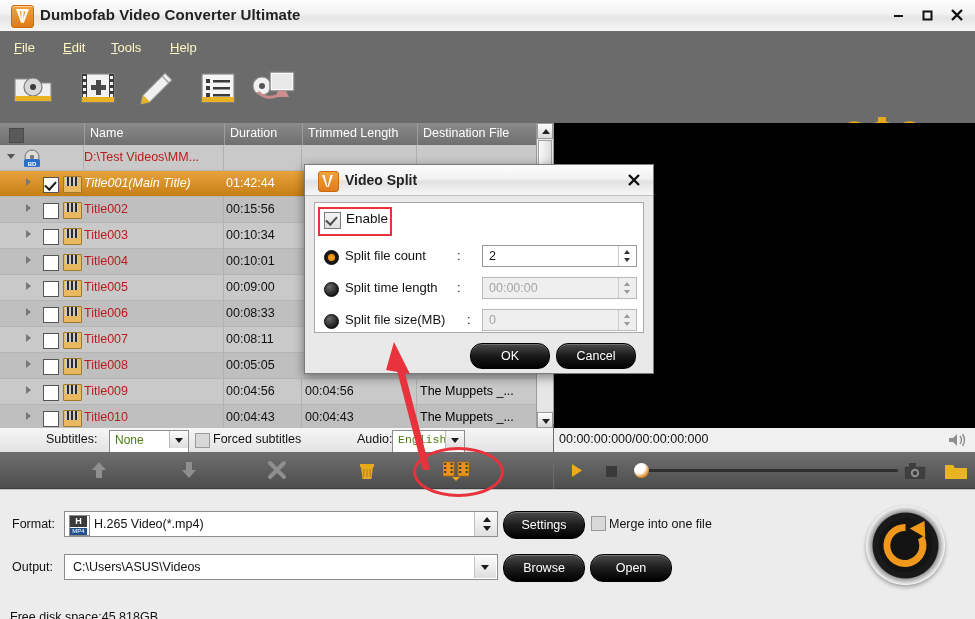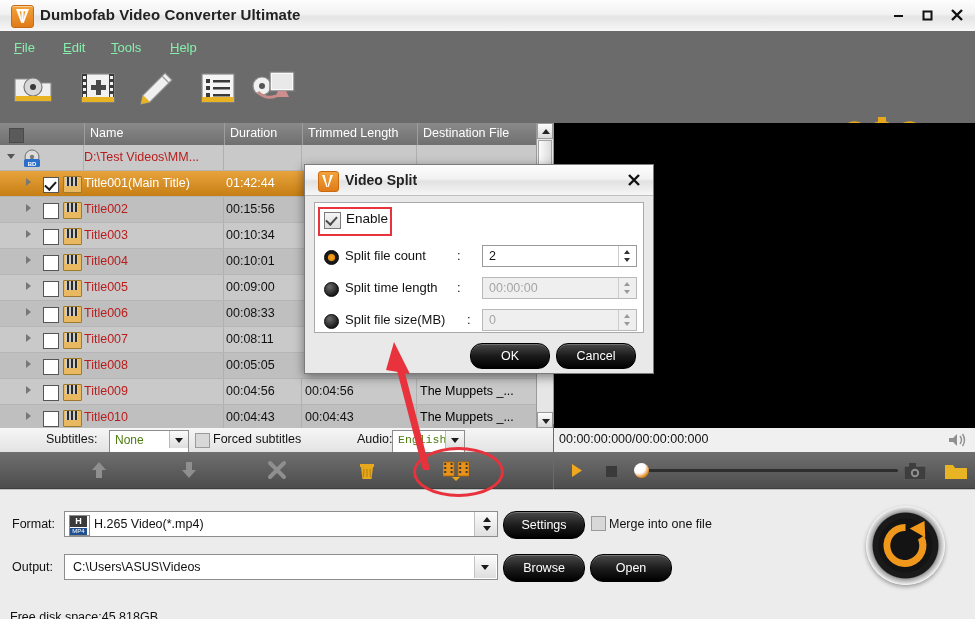--- a/index.html
+++ b/index.html
@@ -40,21 +40,21 @@
     font-size:14px;color:#1a1a1a;cursor:default;}
   .win-btn.mn{font-size:15px;font-weight:bold;}
   .win-btn.mx svg{display:block;}
   .win-btn.cl{font-size:15px;font-weight:bold;}
 
   
   .menubar{
     position:absolute;left:0;top:31px;width:975px;height:26px;background:#6b6b6b;
   }
   .menu-item{
-    position:absolute;top:9px;color:#86efac;font-size:13px;
+    position:absolute;top:9px;color:#fef9c3;font-size:13px;
   }
   .menu-item u{text-decoration:underline;}
 
   
   .toolbar{
     position:absolute;left:0;top:57px;width:975px;height:66px;background:#6b6b6b;
   }
   .tb-icon{position:absolute;top:64px;cursor:default;}
 
   .dumbo{
@@ -77,21 +77,21 @@
     position:absolute;left:9px;top:5px;width:13px;height:13px;
     background:#5a5a5a;border:1px solid #4a4a4a;
   }
   .lbody{position:absolute;left:0;top:22px;width:537px;height:283px;overflow:hidden;}
   .row{position:relative;height:26px;display:block;}
   .row.r-light{background:#c9c9c9;}
   .row.r-dark{background:#bfbfbf;}
   .row.r-sel{background:linear-gradient(to bottom,#e8a33d,#c47d12);}
   .row.r-disc{background:#c9c9c9;}
   .cell-name{position:absolute;left:84px;top:5px;font-size:12.5px;color:#b91c1c;}
-  .row.r-sel .cell-name{color:#fff;}
+  .row.r-sel .cell-name{color:#fff;font-style:italic;}
   .cell-dur{position:absolute;left:226px;top:5px;font-size:12.5px;color:#111;}
   .row.r-sel .cell-dur{color:#fff;}
   .cell-trim{position:absolute;left:305px;top:5px;font-size:12.5px;color:#111;}
   .cell-dest{position:absolute;left:420px;top:5px;font-size:12.5px;color:#000000;}
   .rowline{position:absolute;left:0;bottom:0;width:537px;height:1px;background:#b5b5b5;}
   .colline{position:absolute;top:0;width:1px;height:26px;background:#b0b0b0;}
   .chev{position:absolute;left:26px;top:7px;width:0;height:0;
     border-left:5px solid #777;border-top:4px solid transparent;border-bottom:4px solid transparent;}
   .chev-down{position:absolute;left:7px;top:9px;width:0;height:0;
     border-top:5px solid #555;border-left:4px solid transparent;border-right:4px solid transparent;}

